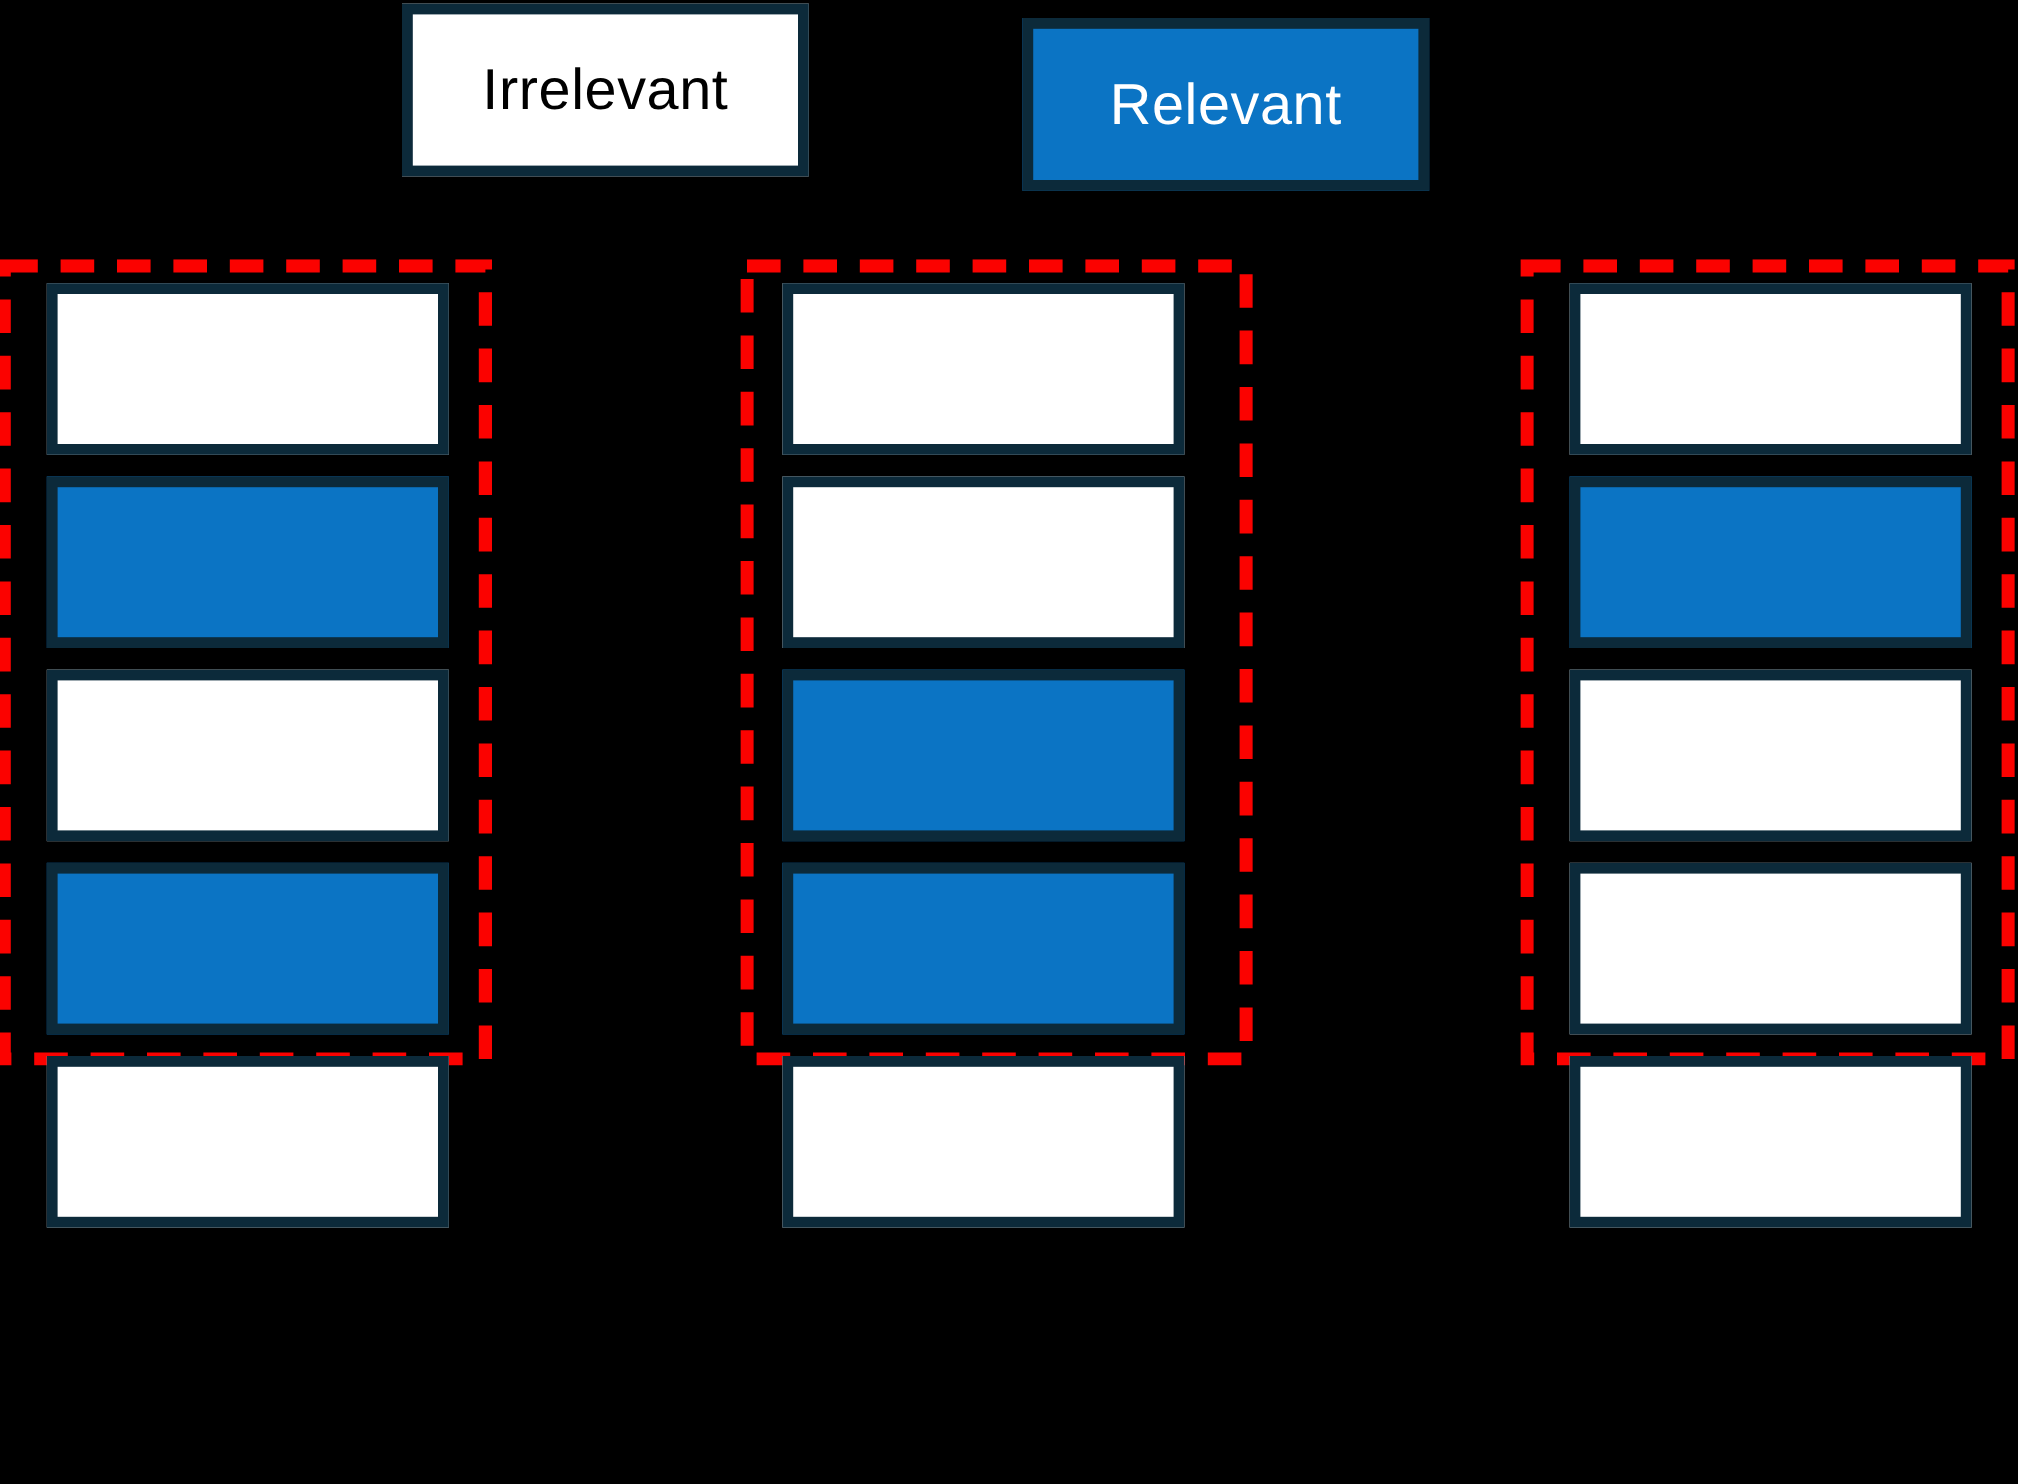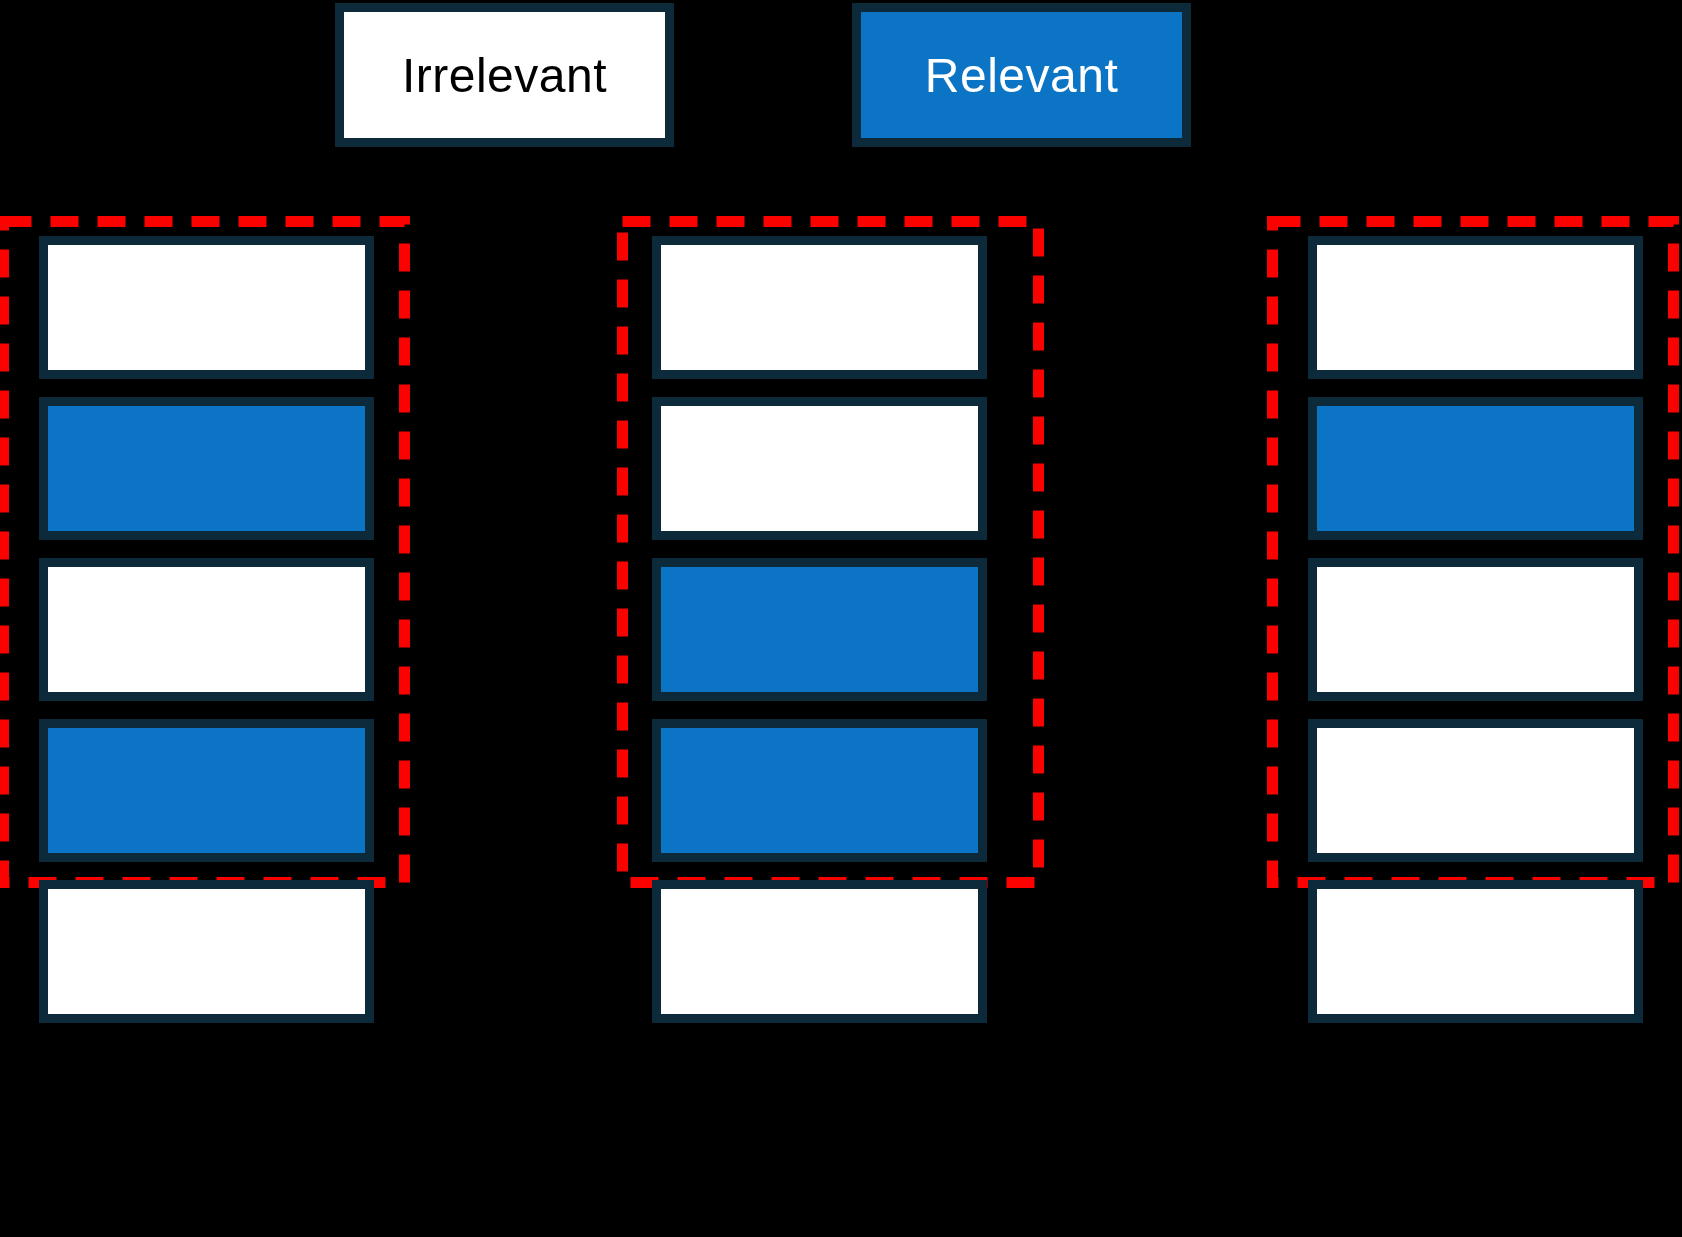--- a/index.html
+++ b/index.html
@@ -31,20 +31,21 @@
   #legend-irrelevant {
     left: 322px;
     background: var(--irrelevant-fill);
     color: var(--legend-irrelevant-text);
     margin-left: 13px;
   }
   #legend-relevant {
     left: 852px;
     background: var(--relevant-fill);
     color: var(--legend-relevant-text);
+    margin-top: 12px;
   }
   
   .doc-column {
     position: absolute;
     top: 236px;
     width: 335px;
   }
   #col-0 { left: 39px; }
   #col-1 { left: 652px; }
   #col-2 { left: 1308px; }

